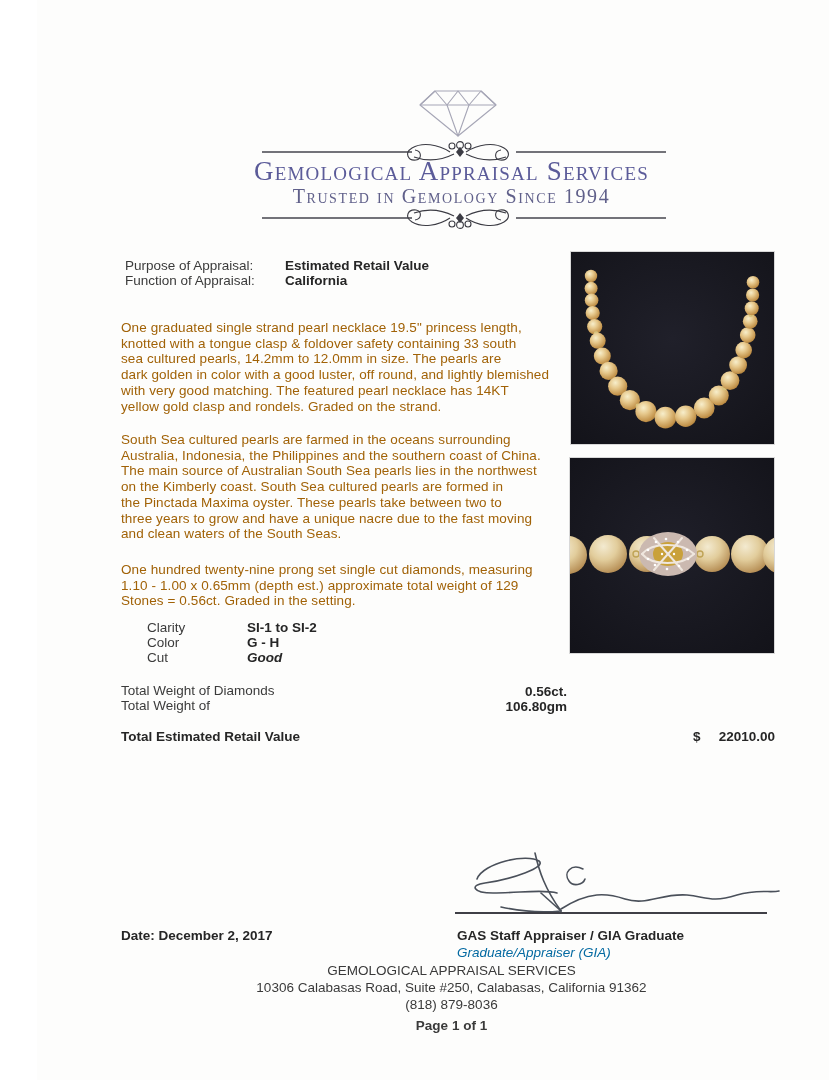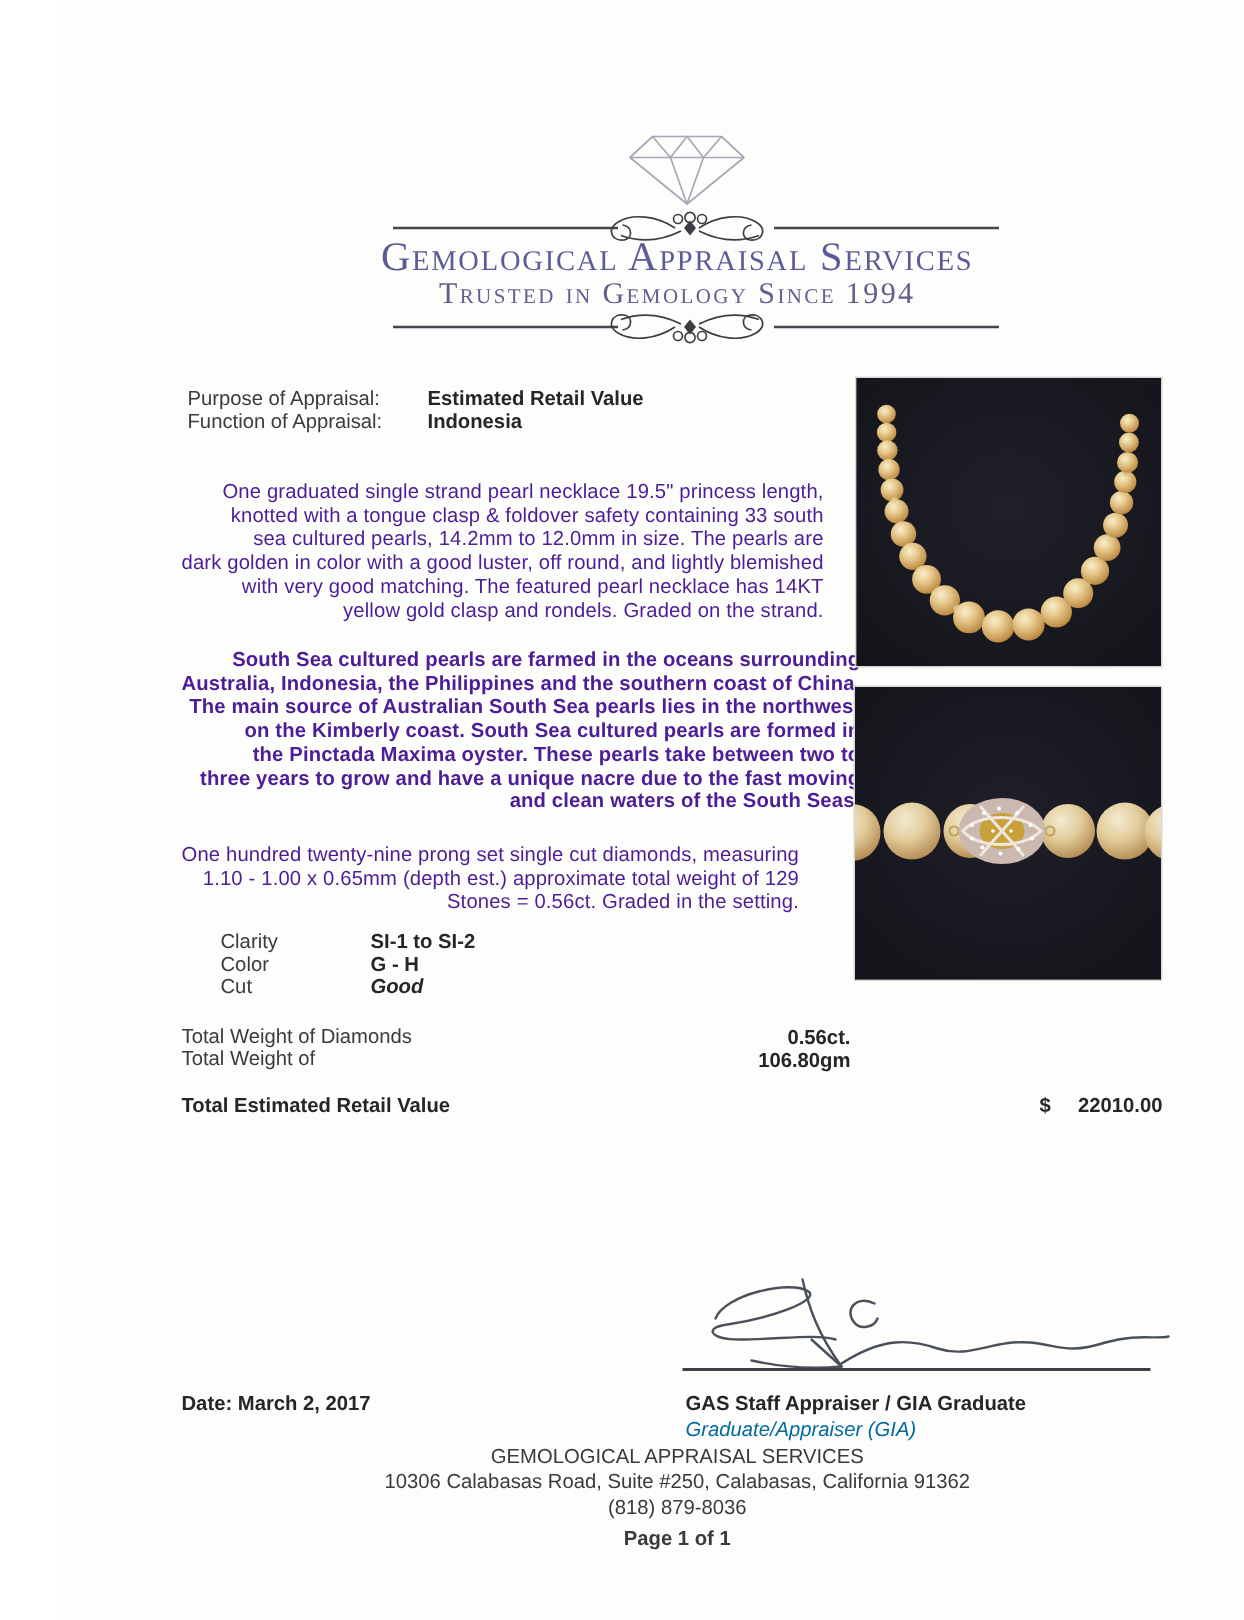--- a/index.html
+++ b/index.html
@@ -3,21 +3,21 @@
 <meta charset="utf-8">
 <style>
   html,body{margin:0;padding:0;background:#ffffff;}
   .page{
     position:relative;width:829px;height:1080px;background:#fdfdfc;
     font-family:"Liberation Sans",sans-serif;color:#3b3b3b;overflow:hidden;margin-left:37px;
   }
   .abs{position:absolute;}
   .fs{font-size:13.5px;line-height:15.7px;}
   .b{font-weight:700;color:#262626;}
-  .para{white-space:pre;font-size:13.5px;line-height:15.7px;color:#4c1d95;letter-spacing:.1px;text-align:right;}
+  .para{white-space:pre;font-size:13.5px;line-height:15.7px;color:#a16207;letter-spacing:.1px;}
   .brand-title{
     width:829px;text-align:center;font-family:"Liberation Serif",serif;
     font-variant:small-caps;font-size:27px;letter-spacing:1.2px;color:#5b5b99;font-weight:400;
   }
   .brand-tagline{
     width:829px;text-align:center;font-family:"Liberation Serif",serif;
     font-variant:small-caps;font-size:20px;letter-spacing:1.6px;color:#60608a;
   }
   .photo{background:#16161d;box-shadow:0 0 0 1px #d8d8d8;}
   .center-line{width:829px;text-align:center;font-size:13.5px;color:#3a3a3a;}
@@ -66,29 +66,29 @@
       <path id="curlR2" d="M204,12 C216,4 232,2 242,8 C250,13 246,21 238,20 C232,19 232,11 239,10"></path>
       <path d="M204,14 C216,20 230,22 244,17"></path>
       <use href="#curlR2" transform="matrix(-1,0,0,1,392,0)"></use>
       <path d="M192,14 C180,20 166,22 152,17"></path>
     </g>
   </svg>
 
   <div class="abs fs" style="left:88px;top:258px;">Purpose of Appraisal:</div>
   <div class="abs fs b" style="left:248px;top:258px;">Estimated Retail Value</div>
   <div class="abs fs" style="left:88px;top:273px;">Function of Appraisal:</div>
-  <div class="abs fs b" style="left:248px;top:273px;">Indonesia</div>
+  <div class="abs fs b" style="left:248px;top:273px;">California</div>
 
   <div class="abs para" style="left:84px;top:320px;">One graduated single strand pearl necklace 19.5" princess length,
 knotted with a tongue clasp &amp; foldover safety containing 33 south
 sea cultured pearls, 14.2mm to 12.0mm in size. The pearls are
 dark golden in color with a good luster, off round, and lightly blemished
 with very good matching. The featured pearl necklace has 14KT
 yellow gold clasp and rondels. Graded on the strand.</div>
-  <div class="abs para" style="left:84px;top:432px;font-weight:bold;">South Sea cultured pearls are farmed in the oceans surrounding
+  <div class="abs para" style="left:84px;top:432px;">South Sea cultured pearls are farmed in the oceans surrounding
 Australia, Indonesia, the Philippines and the southern coast of China.
 The main source of Australian South Sea pearls lies in the northwest
 on the Kimberly coast. South Sea cultured pearls are formed in
 the Pinctada Maxima oyster. These pearls take between two to
 three years to grow and have a unique nacre due to the fast moving
 and clean waters of the South Seas.</div>
   <div class="abs para" style="left:84px;top:562px;">One hundred twenty-nine prong set single cut diamonds, measuring
 1.10 - 1.00 x 0.65mm (depth est.) approximate total weight of 129
 Stones = 0.56ct. Graded in the setting.</div>
 
@@ -214,21 +214,21 @@
       <path d="M28,30 C34,14 78,4 90,12 C98,18 64,30 36,34 C20,36 24,44 44,44 C70,44 95,40 108,44"></path>
       <path d="M86,4 C90,22 96,40 112,62"></path>
       <path d="M112,62 C92,64 70,62 52,58"></path>
       <path d="M112,62 L92,44"></path>
       <path d="M134,20 C122,14 114,24 120,32 C124,38 134,36 136,30"></path>
       <path d="M112,60 C140,42 158,44 176,50 C198,57 212,44 238,46 C258,48 262,54 288,46 C308,40 322,44 330,42"></path>
     </g>
     <path d="M6,64 H318" stroke="#3f3f46" stroke-width="2"></path>
   </svg>
 
-  <div class="abs fs b" style="left:84px;top:928px;">Date: March 2, 2017</div>
+  <div class="abs fs b" style="left:84px;top:928px;">Date: December 2, 2017</div>
   <div class="abs fs b" style="left:420px;top:928px;">GAS Staff Appraiser / GIA Graduate</div>
   <div class="abs fs" style="left:420px;top:945px;font-style:italic;color:#0369a1;">Graduate/Appraiser (GIA)</div>
 
   <div class="abs center-line" style="top:963px;">GEMOLOGICAL APPRAISAL SERVICES</div>
   <div class="abs center-line" style="top:980px;">10306 Calabasas Road, Suite #250, Calabasas, California 91362</div>
   <div class="abs center-line" style="top:997px;">(818) 879-8036</div>
   <div class="abs center-line b" style="top:1018px;">Page 1 of 1</div>
 
 </div>
 

